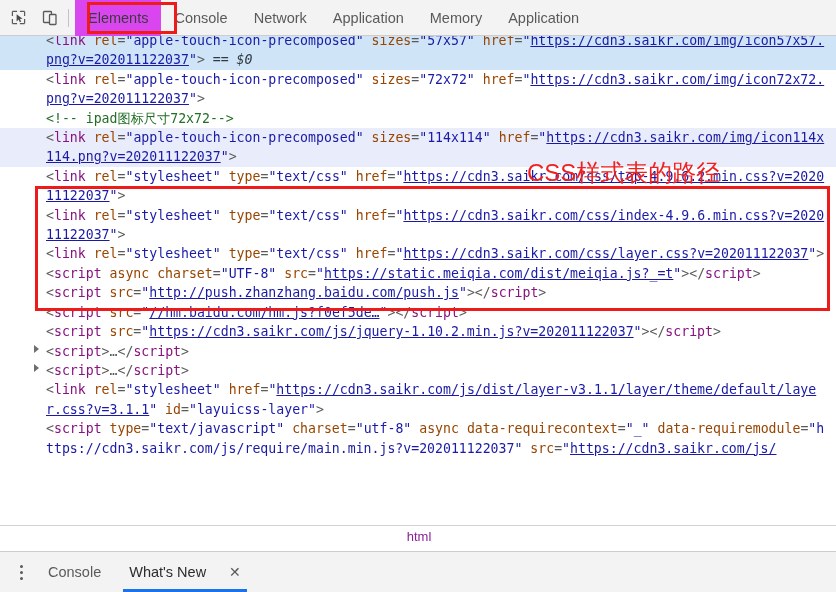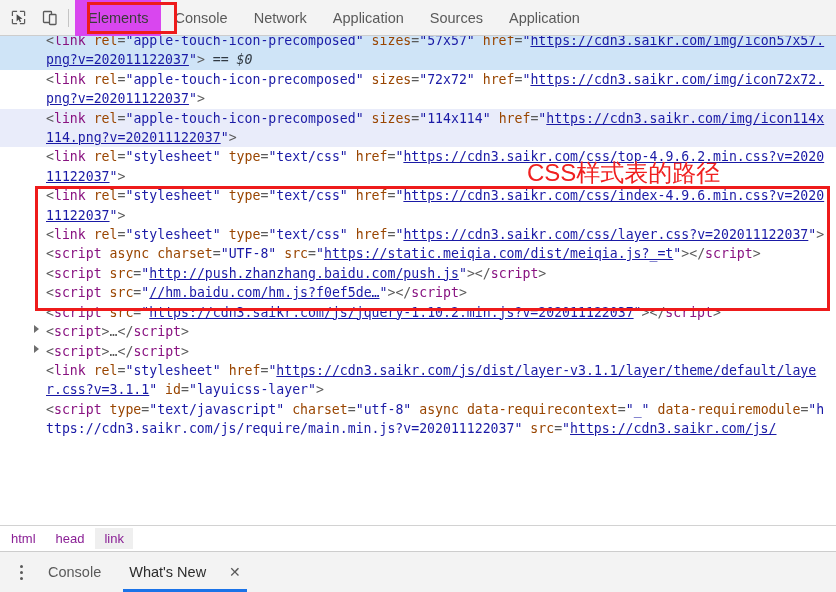--- a/index.html
+++ b/index.html
@@ -150,20 +150,21 @@
     left: 0;
     top: 525px;
     width: 836px;
     height: 26px;
     background: #ffffff;
     border-top: 1px solid #d2d2d2;
     display: flex;
     align-items: center;
     box-sizing: border-box;
     z-index: 15;
+    flex-direction: column;
   }
   .crumb {
     font-family: "Liberation Sans", sans-serif;
     font-size: 13px;
     color: #8b2196;
     padding: 3px 9px;
     margin-left: 2px;
   }
   .crumb.active { background: #efefef; }
 
@@ -240,28 +241,29 @@
       <rect x="1.5" y="1.5" width="8" height="11" rx="0.8" stroke="#5a5a5a" stroke-width="1.3" fill="none"></rect>
       <rect x="7.5" y="4.5" width="6.5" height="10" rx="0.8" stroke="#5a5a5a" stroke-width="1.3" fill="#f3f3f3"></rect>
     </svg>
   </div>
   <div class="tb-sep"></div>
   <div class="tab-strip">
     <div class="dt-tab active">Elements</div>
     <div class="dt-tab">Console</div>
     <div class="dt-tab">Network</div>
     <div class="dt-tab">Application</div>
-    <div class="dt-tab">Sources</div>
+    <div class="dt-tab">Memory</div>
     <div class="dt-tab">Application</div>
   </div>
 </div>
 
 <div class="code-pane" id="code-pane">
     <div class="code-row sel" id="row-clipped-top"><span class="t-punct">&lt;</span><span class="t-tag">link</span><span class="t-attr"> rel</span><span class="t-eq">=</span><span class="t-val">"apple-touch-icon-precomposed"</span><span class="t-attr"> sizes</span><span class="t-eq">=</span><span class="t-val">"57x57"</span><span class="t-attr"> href</span><span class="t-eq">=</span><span class="t-val">"</span><span class="t-link">https://cdn3.saikr.com/img/icon57x57.png?v=202011122037</span><span class="t-val">"</span><span class="t-punct">&gt;</span><span class="t-dollar"> == $0</span></div>
     <div class="code-row" id="row-icon72"><span class="t-punct">&lt;</span><span class="t-tag">link</span><span class="t-attr"> rel</span><span class="t-eq">=</span><span class="t-val">"apple-touch-icon-precomposed"</span><span class="t-attr"> sizes</span><span class="t-eq">=</span><span class="t-val">"72x72"</span><span class="t-attr"> href</span><span class="t-eq">=</span><span class="t-val">"</span><span class="t-link">https://cdn3.saikr.com/img/icon72x72.png?v=202011122037</span><span class="t-val">"</span><span class="t-punct">&gt;</span></div>
+    <div class="code-row" id="row-comment-ipad"><span class="t-comment">&lt;!-- ipad图标尺寸72x72--&gt;</span></div>
     <div class="code-row hover" id="row-icon114"><span class="t-punct">&lt;</span><span class="t-tag">link</span><span class="t-attr"> rel</span><span class="t-eq">=</span><span class="t-val">"apple-touch-icon-precomposed"</span><span class="t-attr"> sizes</span><span class="t-eq">=</span><span class="t-val">"114x114"</span><span class="t-attr"> href</span><span class="t-eq">=</span><span class="t-val">"</span><span class="t-link">https://cdn3.saikr.com/img/icon114x114.png?v=202011122037</span><span class="t-val">"</span><span class="t-punct">&gt;</span></div>
     <div class="code-row" id="row-css-top"><span class="t-punct">&lt;</span><span class="t-tag">link</span><span class="t-attr"> rel</span><span class="t-eq">=</span><span class="t-val">"stylesheet"</span><span class="t-attr"> type</span><span class="t-eq">=</span><span class="t-val">"text/css"</span><span class="t-attr"> href</span><span class="t-eq">=</span><span class="t-val">"</span><span class="t-link">https://cdn3.saikr.com/css/top-4.9.6.2.min.css?v=202011122037</span><span class="t-val">"</span><span class="t-punct">&gt;</span></div>
     <div class="code-row" id="row-css-index"><span class="t-punct">&lt;</span><span class="t-tag">link</span><span class="t-attr"> rel</span><span class="t-eq">=</span><span class="t-val">"stylesheet"</span><span class="t-attr"> type</span><span class="t-eq">=</span><span class="t-val">"text/css"</span><span class="t-attr"> href</span><span class="t-eq">=</span><span class="t-val">"</span><span class="t-link">https://cdn3.saikr.com/css/index-4.9.6.min.css?v=202011122037</span><span class="t-val">"</span><span class="t-punct">&gt;</span></div>
     <div class="code-row" id="row-css-layer"><span class="t-punct">&lt;</span><span class="t-tag">link</span><span class="t-attr"> rel</span><span class="t-eq">=</span><span class="t-val">"stylesheet"</span><span class="t-attr"> type</span><span class="t-eq">=</span><span class="t-val">"text/css"</span><span class="t-attr"> href</span><span class="t-eq">=</span><span class="t-val">"</span><span class="t-link">https://cdn3.saikr.com/css/layer.css?v=202011122037</span><span class="t-val">"</span><span class="t-punct">&gt;</span></div>
     <div class="code-row" id="row-script-meiqia"><span class="t-punct">&lt;</span><span class="t-tag">script</span><span class="t-attr"> async</span><span class="t-attr"> charset</span><span class="t-eq">=</span><span class="t-val">"UTF-8"</span><span class="t-attr"> src</span><span class="t-eq">=</span><span class="t-val">"</span><span class="t-link">https://static.meiqia.com/dist/meiqia.js?_=t</span><span class="t-val">"</span><span class="t-punct">&gt;&lt;/</span><span class="t-tag">script</span><span class="t-punct">&gt;</span></div>
     <div class="code-row" id="row-script-baidu-push"><span class="t-punct">&lt;</span><span class="t-tag">script</span><span class="t-attr"> src</span><span class="t-eq">=</span><span class="t-val">"</span><span class="t-link">http://push.zhanzhang.baidu.com/push.js</span><span class="t-val">"</span><span class="t-punct">&gt;&lt;/</span><span class="t-tag">script</span><span class="t-punct">&gt;</span></div>
     <div class="code-row" id="row-script-hm"><span class="t-punct">&lt;</span><span class="t-tag">script</span><span class="t-attr"> src</span><span class="t-eq">=</span><span class="t-val">"</span><span class="t-link">//hm.baidu.com/hm.js?f0ef5de…</span><span class="t-val">"</span><span class="t-punct">&gt;&lt;/</span><span class="t-tag">script</span><span class="t-punct">&gt;</span></div>
     <div class="code-row" id="row-script-jquery"><span class="t-punct">&lt;</span><span class="t-tag">script</span><span class="t-attr"> src</span><span class="t-eq">=</span><span class="t-val">"</span><span class="t-link">https://cdn3.saikr.com/js/jquery-1.10.2.min.js?v=202011122037</span><span class="t-val">"</span><span class="t-punct">&gt;&lt;/</span><span class="t-tag">script</span><span class="t-punct">&gt;</span></div>
     <div class="code-row" id="row-script-collapsed-1"><span class="arrow"></span><span class="t-punct">&lt;</span><span class="t-tag">script</span><span class="t-punct">&gt;</span><span class="t-ellip">…</span><span class="t-punct">&lt;/</span><span class="t-tag">script</span><span class="t-punct">&gt;</span></div>
     <div class="code-row" id="row-script-collapsed-2"><span class="arrow"></span><span class="t-punct">&lt;</span><span class="t-tag">script</span><span class="t-punct">&gt;</span><span class="t-ellip">…</span><span class="t-punct">&lt;/</span><span class="t-tag">script</span><span class="t-punct">&gt;</span></div>

